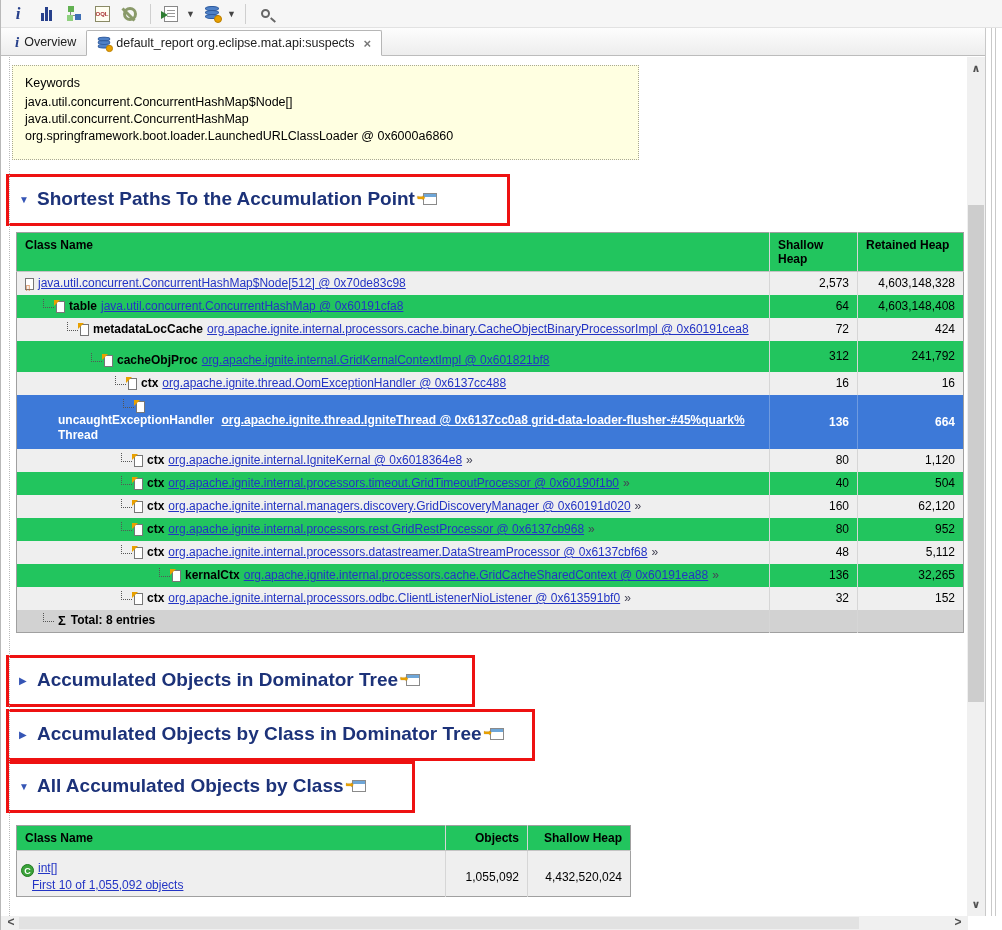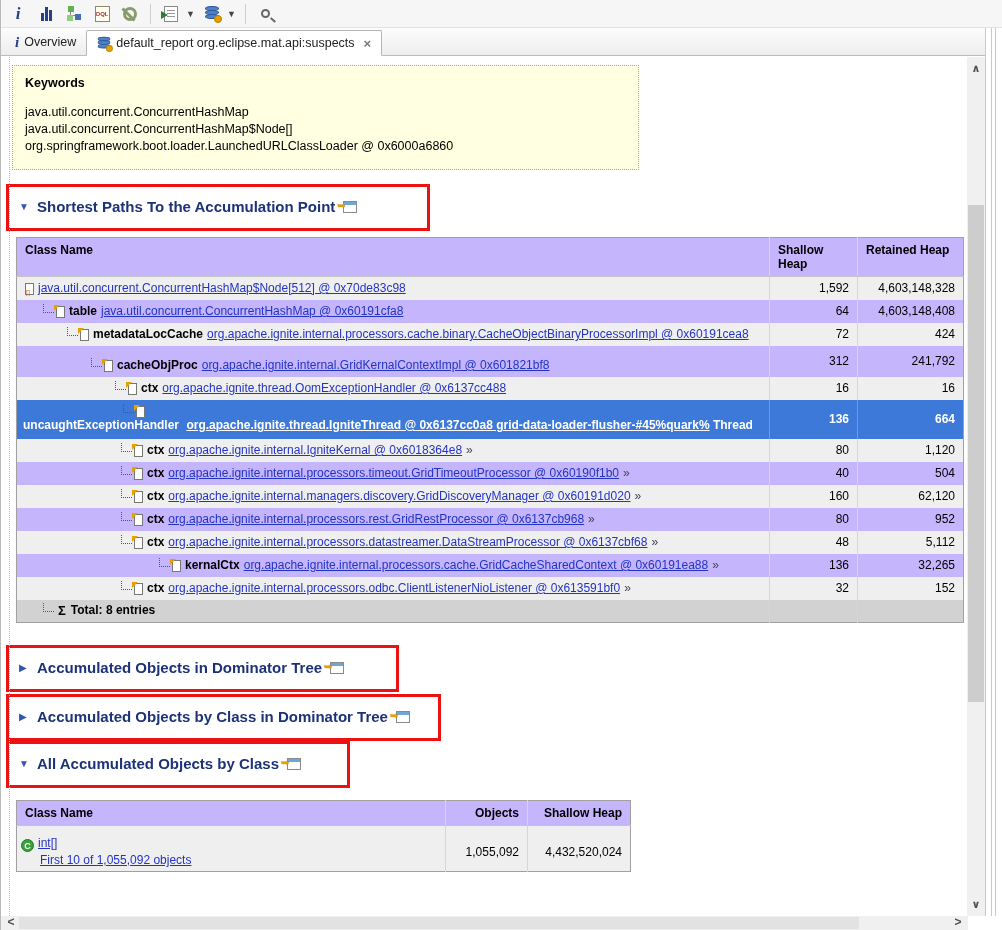--- a/index.html
+++ b/index.html
@@ -44,31 +44,31 @@
   .tab.active{background:#fff;border:1px solid #b6b6b6;border-bottom:1px solid #fff;border-radius:2px 2px 0 0;margin-bottom:-1px;}
   .tab .ti{font-family:"Liberation Serif",serif;font-weight:bold;font-style:italic;font-size:15px;color:#27408b;}
   .tab .close{color:#777;font-size:13px;font-weight:bold;margin-left:4px;cursor:default;}
   .tab .db{transform:scale(.9);}
 
   
   .content{position:absolute;top:57px;left:0;width:967px;height:859px;background:#fff;overflow:hidden;}
   .content:before{content:"";position:absolute;left:8px;top:0;bottom:0;border-left:1px dotted #bbb;}
 
   .keywords{margin:8px 0 14px 11px;width:627px;background:#ffffe1;border:1px dotted #a8a894;padding:9px 12px 14px 12px;font-size:12.5px;line-height:17px;}
-  .keywords .kt{font-weight:bold;margin-bottom:12px;}
+  .keywords .kt{font-weight:normal;margin-bottom:2px;}
 
   .hbox{display:inline-block;border:3px solid var(--red);padding:11px 14px 13px 10px;margin:0 0 0 5px;background:#fff;}
   .hline{display:flex;align-items:center;gap:8px;}
   .tri{color:#3555b5;font-size:10px;width:10px;}
-  .htext{font-size:15px;font-weight:bold;color:var(--head);}
+  .htext{font-size:19px;font-weight:bold;color:var(--head);}
   .winicon{width:14px;height:12px;border:1px solid #8a8a8a;background:#fff;position:relative;flex:0 0 auto;}
   .winicon:before{content:"";position:absolute;left:0;top:0;right:0;height:3px;background:#6ea6d8;}
   .winicon:after{content:"➥";position:absolute;left:-7px;top:-2px;color:#e8a000;font-size:10px;font-weight:bold;text-shadow:0 0 1px #9a6a00;}
 
-  table{border-collapse:collapse;background:#c4b5fd;}
+  table{border-collapse:collapse;background:#22c55e;}
   .ptable{margin:6px 0 0 15px;width:948px;border:1px solid var(--tblborder);table-layout:fixed;}
   .ptable th{font-weight:bold;text-align:left;padding:5px 8px;border-bottom:1px solid #c4c4c4;font-size:12px;line-height:14px;vertical-align:top;}
   .ptable th.num,.ptable td.num{width:88px;border-left:1px solid var(--colline);}
   .ptable th.num2,.ptable td.num2{width:106px;border-left:1px solid var(--colline);}
   .ptable td{padding:4px 8px 4px 4px;font-size:12px;line-height:15px;vertical-align:middle;}
   .ptable td.num,.ptable td.num2{text-align:right;white-space:nowrap;}
   .ptable tr.odd td{background:var(--zebra);}
   .ptable tr.sel td{background:var(--sel);color:#fff;}
   .ptable tr.sel td.num,.ptable tr.sel td.num2{border-left:1px solid #6f9be0;font-weight:bold;}
   .ptable tr.total td{background:#d2d2d2;font-weight:bold;padding:3px 8px 4px 4px;}
@@ -76,31 +76,31 @@
   .conn{flex:0 0 auto;width:11px;height:9px;border-left:1px dotted #555;border-bottom:1px dotted #555;margin:-6px 2px 0 0;}
   .pageic{flex:0 0 auto;width:9px;height:12px;background:#fff;border:1px solid #777;position:relative;margin-right:4px;}
   .pageic:before{content:"";position:absolute;left:-3px;top:-2px;border-top:6px solid #e8a000;border-right:6px solid transparent;}
   .pageic.arr:before{content:"[]";border:none;color:#c8641e;font-size:7px;top:1px;left:0px;}
   .fld{font-weight:bold;margin-right:4px;}
   a.lnk{color:var(--link);text-decoration:underline;cursor:pointer;}
   .sfx{color:#445;margin-left:4px;}
   tr.sel a.lnk{color:#fff;}
   .selwrap{padding:1px 0 2px 2px;}
   .selicon{display:flex;align-items:center;margin-left:100px;height:13px;}
-  .seltext{line-height:15px;white-space:normal;font-weight:bold;}
+  .seltext{line-height:15px;white-space:normal;font-weight:bold;margin-left:35px;}
   .sigma{font-weight:bold;margin:0 5px 0 2px;font-size:13px;}
 
   .otable{margin:12px 0 0 15px;width:615px;border:1px solid var(--tblborder);table-layout:fixed;}
   .otable th{font-weight:bold;text-align:left;padding:5px 8px;border-bottom:1px solid #c4c4c4;font-size:12px;}
   .otable th.num,.otable td.num{width:82px;border-left:1px solid var(--colline);text-align:right;margin-top:43px;}
   .otable th.num2,.otable td.num2{width:103px;border-left:1px solid var(--colline);text-align:right;}
   .otable td{padding:9px 8px 3px 4px;font-size:12px;line-height:16px;vertical-align:middle;}
   .otable tr.odd td{background:var(--zebra);}
   .cic{display:inline-block;width:13px;height:13px;border-radius:50%;background:#3ba33b;border:1px solid #1e7a1e;color:#fff;font-size:9px;font-weight:bold;text-align:center;line-height:13px;margin-right:4px;vertical-align:-2px;}
-  .subln{margin-left:19px;}
+  .subln{margin-left:11px;}
 
   
   .vscroll{position:absolute;top:57px;right:17px;width:18px;height:859px;background:#f0f0f0;}
   .vscroll .arr{position:absolute;left:0;width:18px;height:19px;color:#505050;font-size:11px;text-align:center;line-height:19px;font-weight:bold;}
   .vscroll .arr.up{top:2px;}
   .vscroll .arr.dn{bottom:2px;}
   .vscroll .thumb{position:absolute;left:1px;width:16px;top:148px;height:497px;background:#cdcdcd;}
   .rightedge{position:absolute;top:28px;right:0;width:17px;height:902px;background:#fff;border-left:1px solid #c9c9c9;}
   .rightedge:before{content:"";position:absolute;left:5px;top:0;bottom:0;border-left:1px solid #c9c9c9;border-right:1px solid #c9c9c9;width:3px;}
   .hscroll{position:absolute;left:0;top:916px;width:967px;height:14px;background:#f0f0f0;}
@@ -172,22 +172,22 @@
       </span>
     <span>default_report  org.eclipse.mat.api:suspects</span>
     <span class="close">×</span>
   </div>
 </div>
 
 <div class="content">
 
   <div class="keywords">
     <div class="kt">Keywords</div>
+    <div>java.util.concurrent.ConcurrentHashMap$Node[]</div>
     <div>java.util.concurrent.ConcurrentHashMap</div>
-    <div>java.util.concurrent.ConcurrentHashMap$Node[]</div>
     <div>org.springframework.boot.loader.LaunchedURLClassLoader @ 0x6000a6860</div>
   </div>
 
   <div>
     <div class="hbox" style="padding-right:70px;">
       <div class="hline">
         <span class="tri">▼</span>
         <span class="htext">Shortest Paths To the Accumulation Point</span>
         <span class="winicon"></span>
       </div>
@@ -203,21 +203,21 @@
       </tr>
     </thead>
     <tbody id="paths-body">
         <tr class="odd">
           <td>
             <div class="cell1" style="padding-left: 4px;">
               <span class="pageic arr"></span>
               <a class="lnk">java.util.concurrent.ConcurrentHashMap$Node[512] @ 0x70de83c98</a>
             </div>
           </td>
-          <td class="num">1,592</td>
+          <td class="num">2,573</td>
           <td class="num2">4,603,148,328</td>
         </tr>
         <tr>
           <td>
             <div class="cell1" style="padding-left: 22px; text-align: right;">
               <span class="conn"></span>
               <span class="pageic"></span>
               <b class="fld">table</b>
               <a class="lnk">java.util.concurrent.ConcurrentHashMap @ 0x60191cfa8</a>
             </div>

